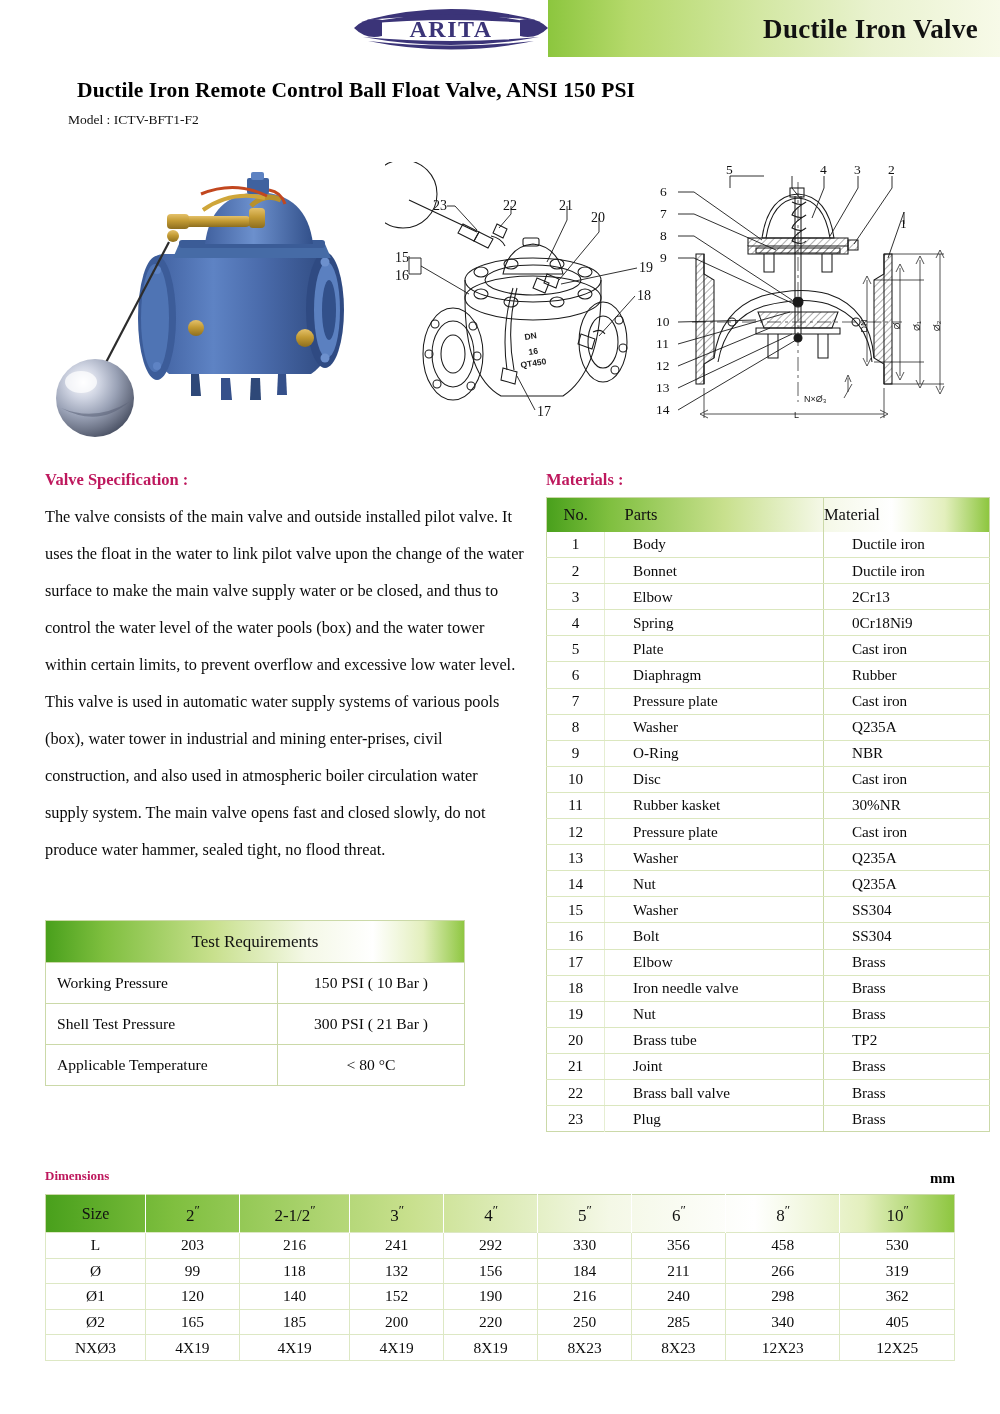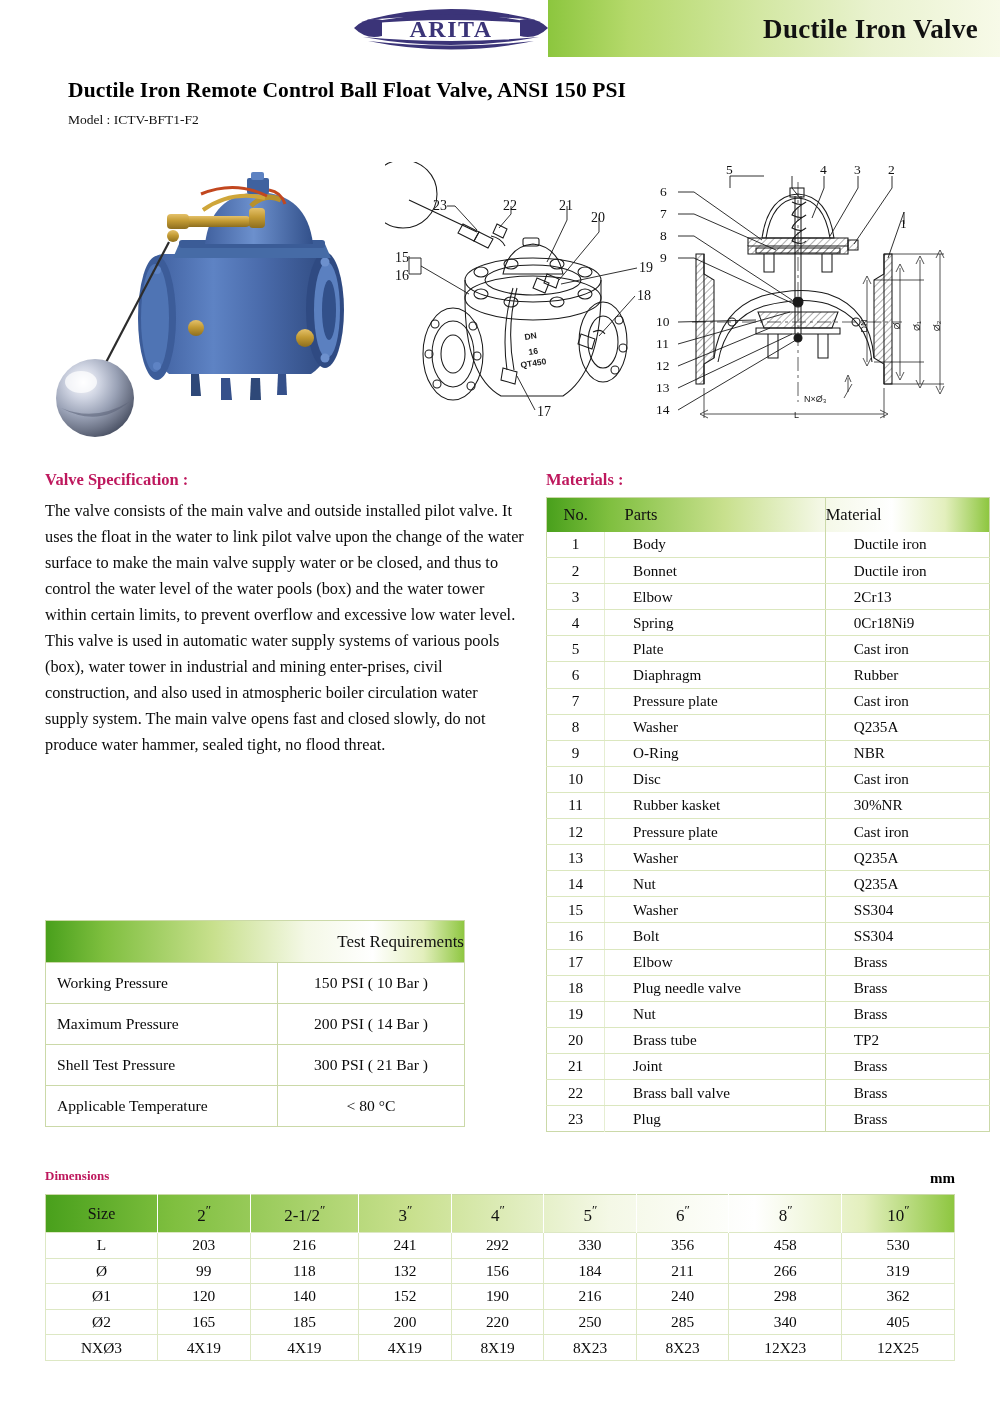--- a/index.html
+++ b/index.html
@@ -28,58 +28,58 @@
     white-space:nowrap;
   }
   .logo-wrap {
     position:absolute; left:548px; top:0; width:210px; height:57px;
     transform:translateX(-202px);
   }
   .logo-svg { display:block; }
 
   
   .title-block { position:absolute; left:68px; top:78px; width:800px; }
-  .doc-title { font-size:21.5px; font-weight:bold; color:#000; letter-spacing:.1px; }
+  .doc-title { font-size:21.5px; font-weight:bold; color:#000; letter-spacing:.1px;margin-left:9px; }
   .doc-model { font-size:13.5px; color:#111; margin-top:9px; }
 
   
   .art-row { position:absolute; left:0; top:150px; width:1000px; height:300px; }
 
   .photo-box { position:absolute; left:33px; top:8px; width:345px; height:290px; }
   .draw-iso { position:absolute; left:385px; top:12px; width:275px; height:285px; }
   .draw-sec { position:absolute; left:652px; top:12px; width:345px; height:285px; }
   .art-svg { display:block; width:100%; height:100%; }
 
   
   .sec-head { font-size:16.5px; font-weight:bold; color:#be185d; }
   #spec-heading { position:absolute; left:45px; top:470px; }
   #materials-heading { position:absolute; left:546px; top:470px; }
   #dimensions-heading { position:absolute; left:45px; top:1168px; font-size:13px; }
   #dimensions-unit { position:absolute; right:45px; top:1170px; font-size:15px; font-weight:bold; }
 
   
   .spec-body {
     position:absolute; left:45px; top:498px; width:480px;
-    font-size:16.3px; line-height:26px; color:#0a0a0a;
+    font-size:16.3px; line-height:37px; color:#0a0a0a;
     text-align:left;
   }
 
   
   table { border-collapse:collapse; }
   .grn-head {
     background:linear-gradient(to right, #49a01c 0%, #7fbf3f 14%, #c8e08d 40%, #f4f8e6 62%, #ffffff 78%, #e3efbd 90%, #8dc63f 100%);
   }
 
   
   #test-table {
     position:absolute; left:45px; top:920px; width:420px;
     border:1px solid #cbd9a8;
   }
   #test-table .thead td {
-    height:42px; text-align:right; font-size:17px; color:#111;
+    height:42px; text-align:center; font-size:17px; color:#111;
     border:none;
   }
   #test-table td {
     border:1px solid #cbd9a8; height:41px; font-size:15.6px; color:#0a0a0a;
   }
   #test-table .lbl { padding-left:11px; width:232px; }
   #test-table .val { text-align:center; }
 
   
   #mat-table {
@@ -106,21 +106,21 @@
   #dim-table {
     position:absolute; left:45px; top:1194px; width:910px;
     border:1px solid #cbd9a8;
   }
   #dim-table th {
     height:38px; font-weight:normal; font-size:17px; color:#111;
     border:none; text-align:center;
     border-right:1px solid #ffffff;
   }
   #dim-table th:last-child { border-right:none; }
-  #dim-table th.c-size { width:112px; font-size:16px; }
+  #dim-table th.c-size { width:100px; font-size:16px; }
   #dim-table td {
     height:25.6px; font-size:15.4px; color:#0a0a0a; text-align:center;
     border:1px solid #dde8c4;
   }
   #dim-table td.rowlbl { font-size:15.4px; }
   .inch { font-size:13px; vertical-align:super; letter-spacing:-1px; }
 </style>
 </head>
 <body>
 
@@ -451,24 +451,20 @@
 <table id="test-table">
   <tbody>
     <tr class="thead grn-head">
       <td colspan="2">Test  Requirements</td>
     </tr>
     <tr>
       <td class="lbl">Working Pressure</td>
       <td class="val">150 PSI ( 10 Bar )</td>
     </tr>
     <tr>
-      <td class="lbl">Maximum Pressure</td>
-      <td class="val">200 PSI ( 14 Bar )</td>
-    </tr>
-    <tr>
       <td class="lbl">Shell Test Pressure</td>
       <td class="val">300 PSI ( 21 Bar )</td>
     </tr>
     <tr>
       <td class="lbl">Applicable Temperature</td>
       <td class="val">&lt; 80 °C</td>
     </tr>
   </tbody>
 </table>
 
@@ -562,21 +558,21 @@
         <td class="c-pt">Bolt</td>
         <td class="c-mt">SS304</td>
       </tr>
       <tr>
         <td class="c-no">17</td>
         <td class="c-pt">Elbow</td>
         <td class="c-mt">Brass</td>
       </tr>
       <tr>
         <td class="c-no">18</td>
-        <td class="c-pt">Plug needle valve</td>
+        <td class="c-pt">Iron needle valve</td>
         <td class="c-mt">Brass</td>
       </tr>
       <tr>
         <td class="c-no">19</td>
         <td class="c-pt">Nut</td>
         <td class="c-mt">Brass</td>
       </tr>
       <tr>
         <td class="c-no">20</td>
         <td class="c-pt">Brass tube</td>

